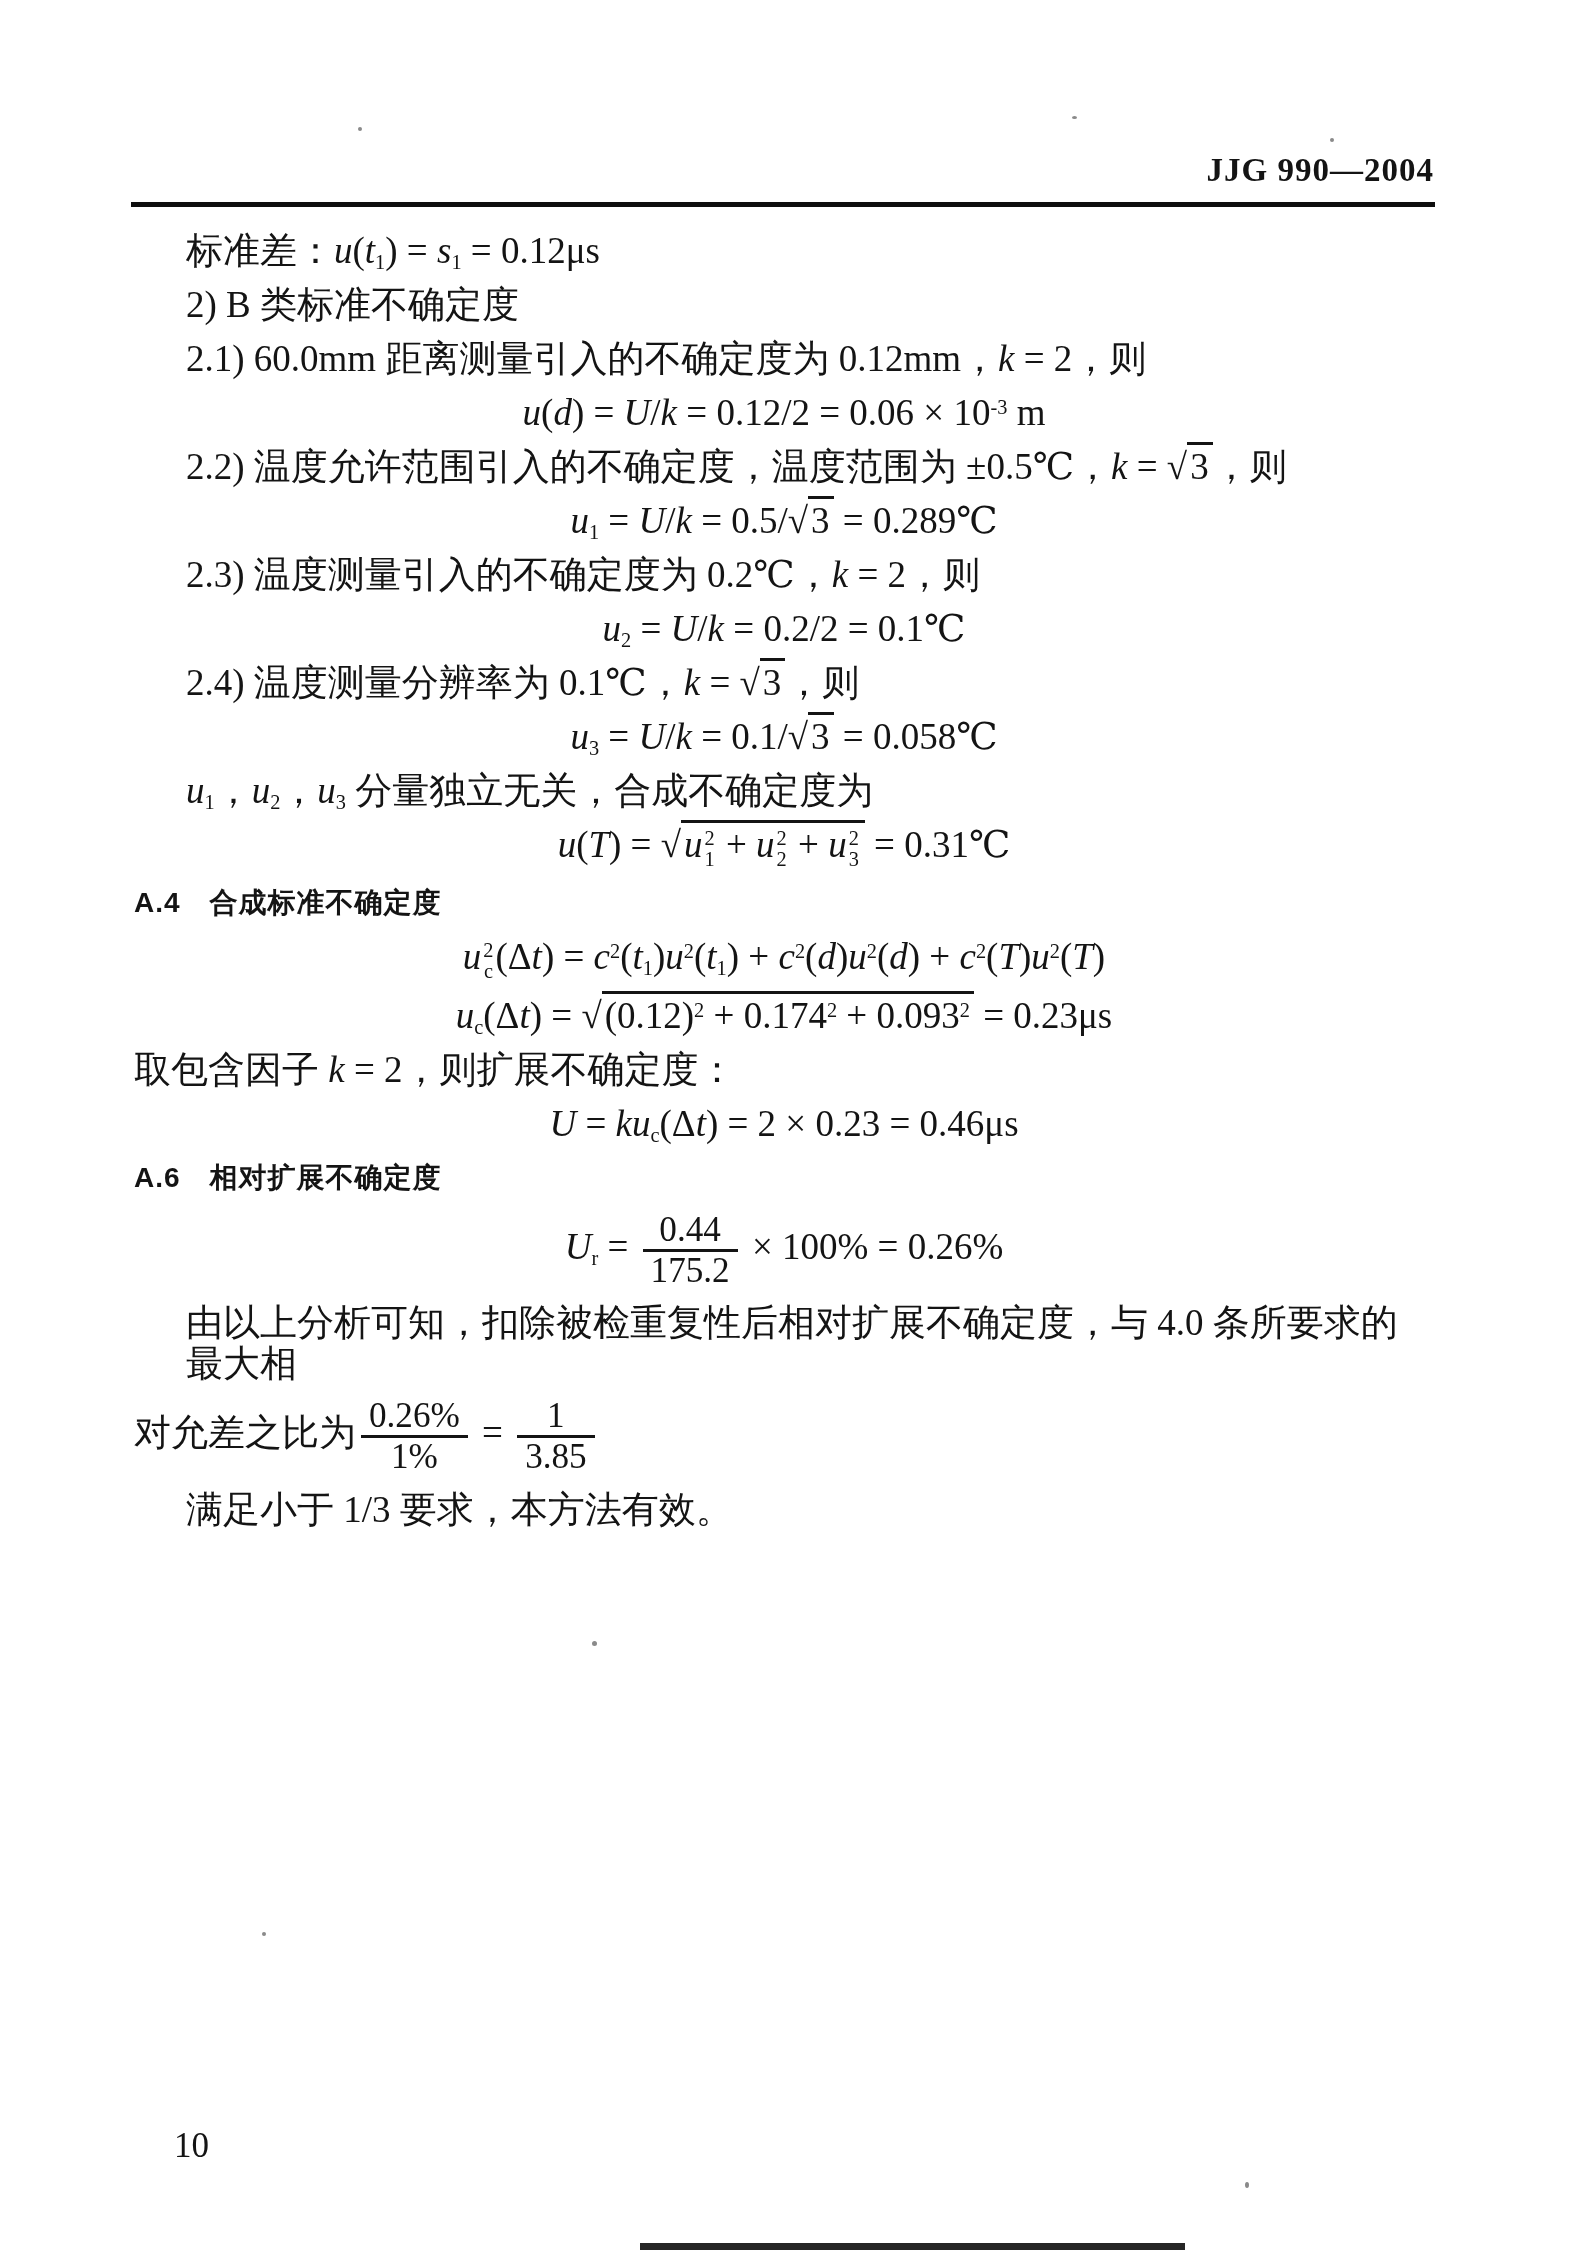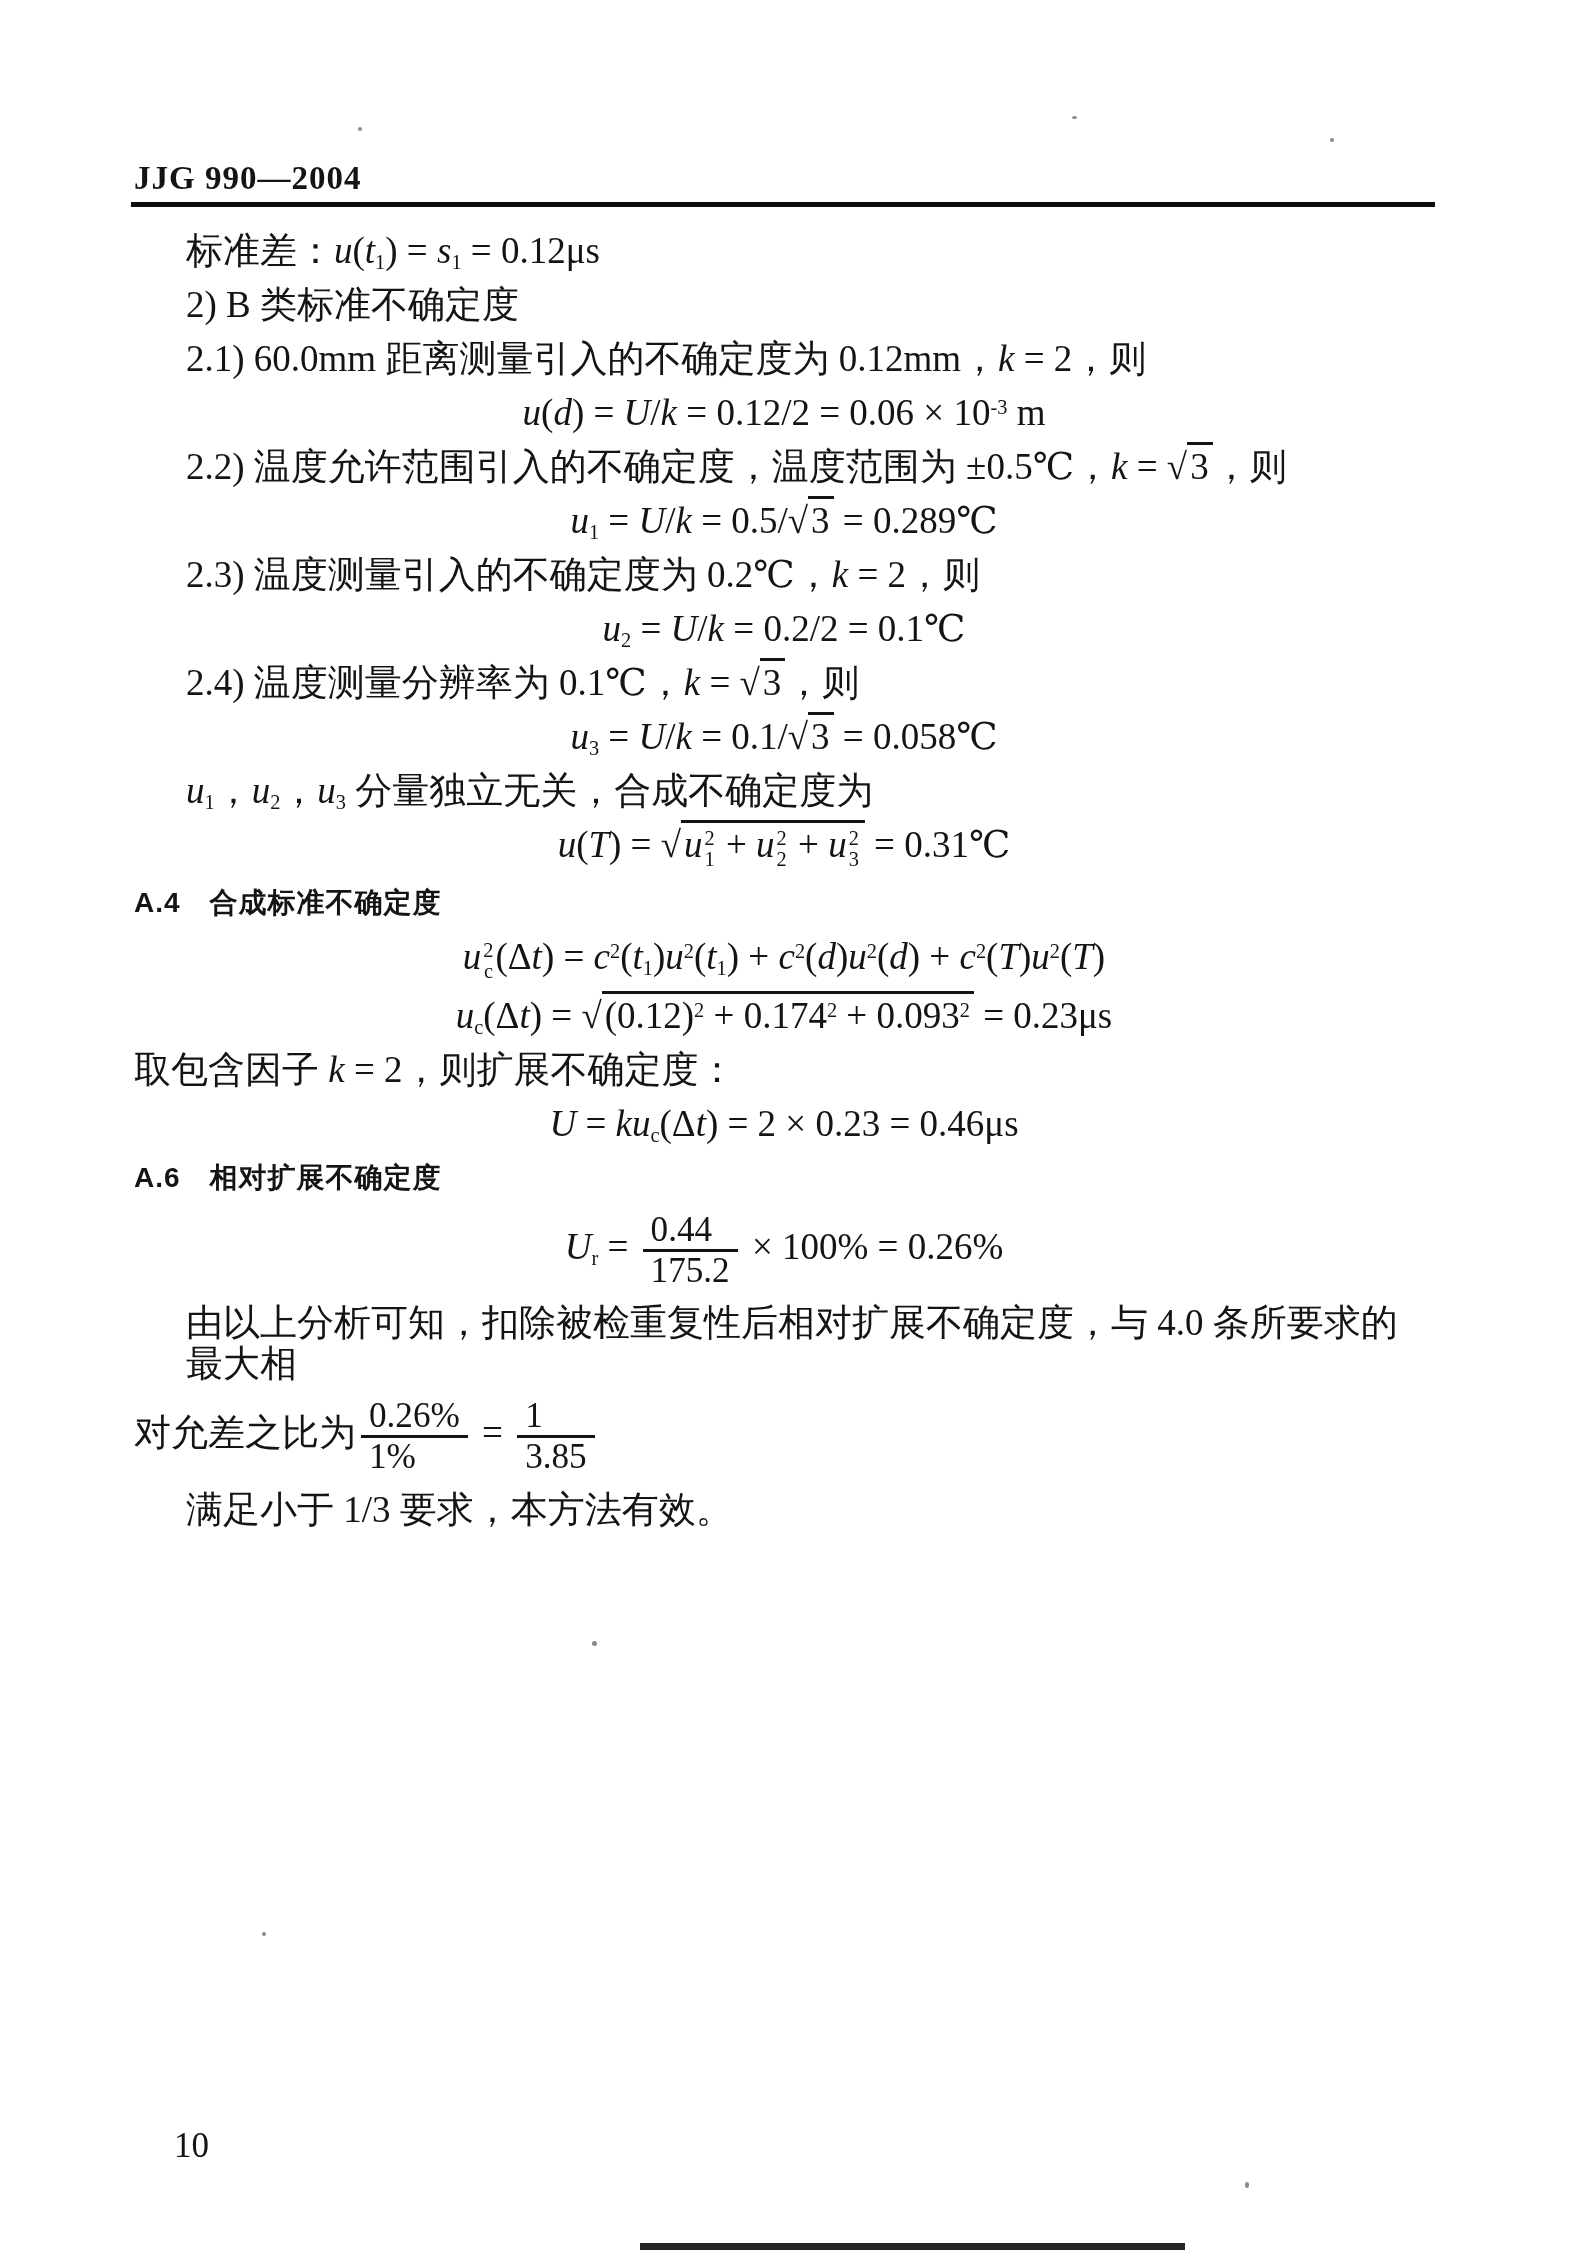--- a/index.html
+++ b/index.html
@@ -2,37 +2,37 @@
 <html><head>
 <meta charset="utf-8">
 <style>
   html,body{margin:0;padding:0;background:#e8e8e8;}
   .page{
     position:relative;width:1592px;height:2250px;background:#ffffff;
     font-family:"Liberation Serif","DejaVu Serif",serif;color:#141414;
     overflow:hidden;margin:0 auto;
   }
   .doc-header{
-    position:absolute;top:160px;left:134px;width:1300px;text-align:left;
+    position:absolute;top:152px;left:134px;width:1300px;text-align:right;
     font-weight:bold;font-size:33px;letter-spacing:1px;
   }
   .head-rule{position:absolute;top:202px;left:131px;width:1304px;height:5px;background:#0e0e0e;}
   .doc-body{position:absolute;top:230px;left:134px;width:1300px;}
   .ln{font-size:37px;line-height:41px;margin-bottom:13px;}
   .ind{padding-left:52px;}
   .ctr{text-align:center;}
   .hd{font-family:"Liberation Sans","DejaVu Sans",sans-serif;font-weight:700;letter-spacing:1px;font-size:28px;}
   .ln i{font-family:"Liberation Serif","DejaVu Serif",serif;}
   .ln sub{font-size:.55em;vertical-align:-0.3em;line-height:0;}
   .ln sup{font-size:.55em;vertical-align:0.55em;line-height:0;}
   .ss{display:inline-flex;flex-direction:column;align-items:center;font-size:.55em;
       line-height:1.02;vertical-align:middle;margin:0 2px;}
   .sq{white-space:nowrap;}
   .sq .sqx{border-top:3px solid #141414;padding:1px 4px 0 3px;}
-  .fr{display:inline-flex;flex-direction:column;text-align:left;vertical-align:middle;
+  .fr{display:inline-flex;flex-direction:column;text-align:center;vertical-align:middle;
       font-size:.95em;line-height:1.08;margin:0 5px;}
   .fr .fn{border-bottom:3px solid #141414;padding:0 8px;}
   .fr .fd{padding:0 8px;}
   .page-num{position:absolute;left:174px;top:2126px;font-size:35px;}
   .spk{position:absolute;background:#8a8a8a;border-radius:50%;}
   .smudge{position:absolute;left:640px;top:2243px;width:545px;height:7px;background:#262626;}
 </style>
 </head>
 <body>
 

